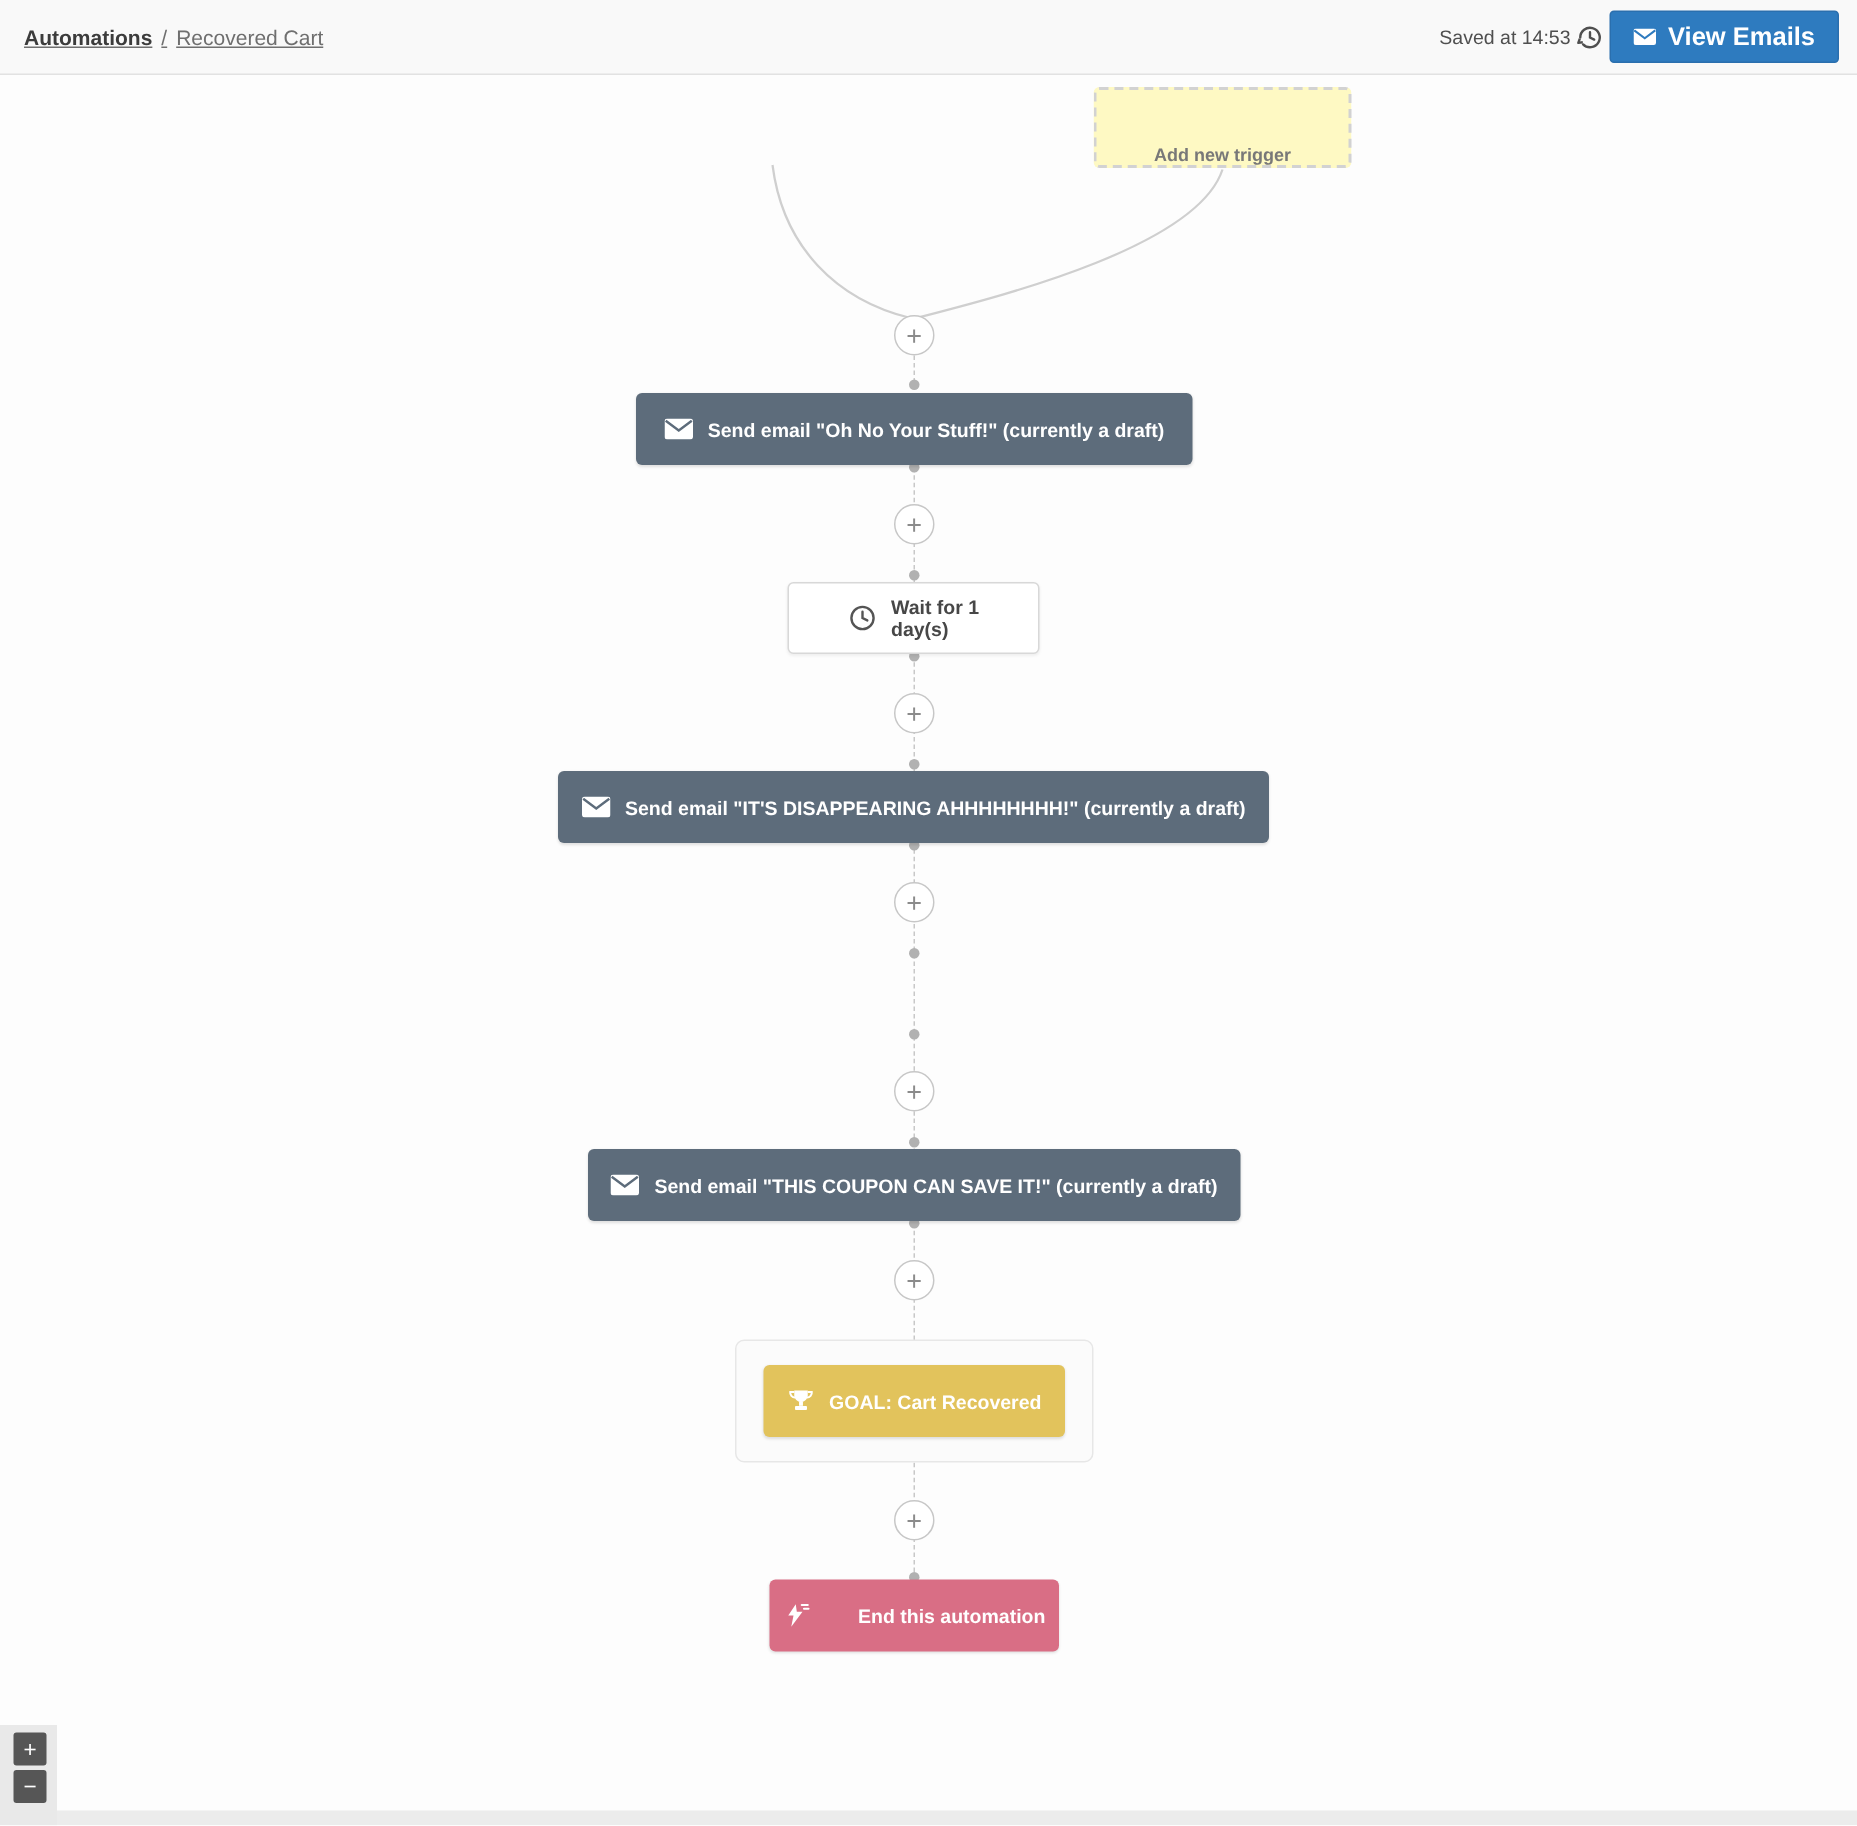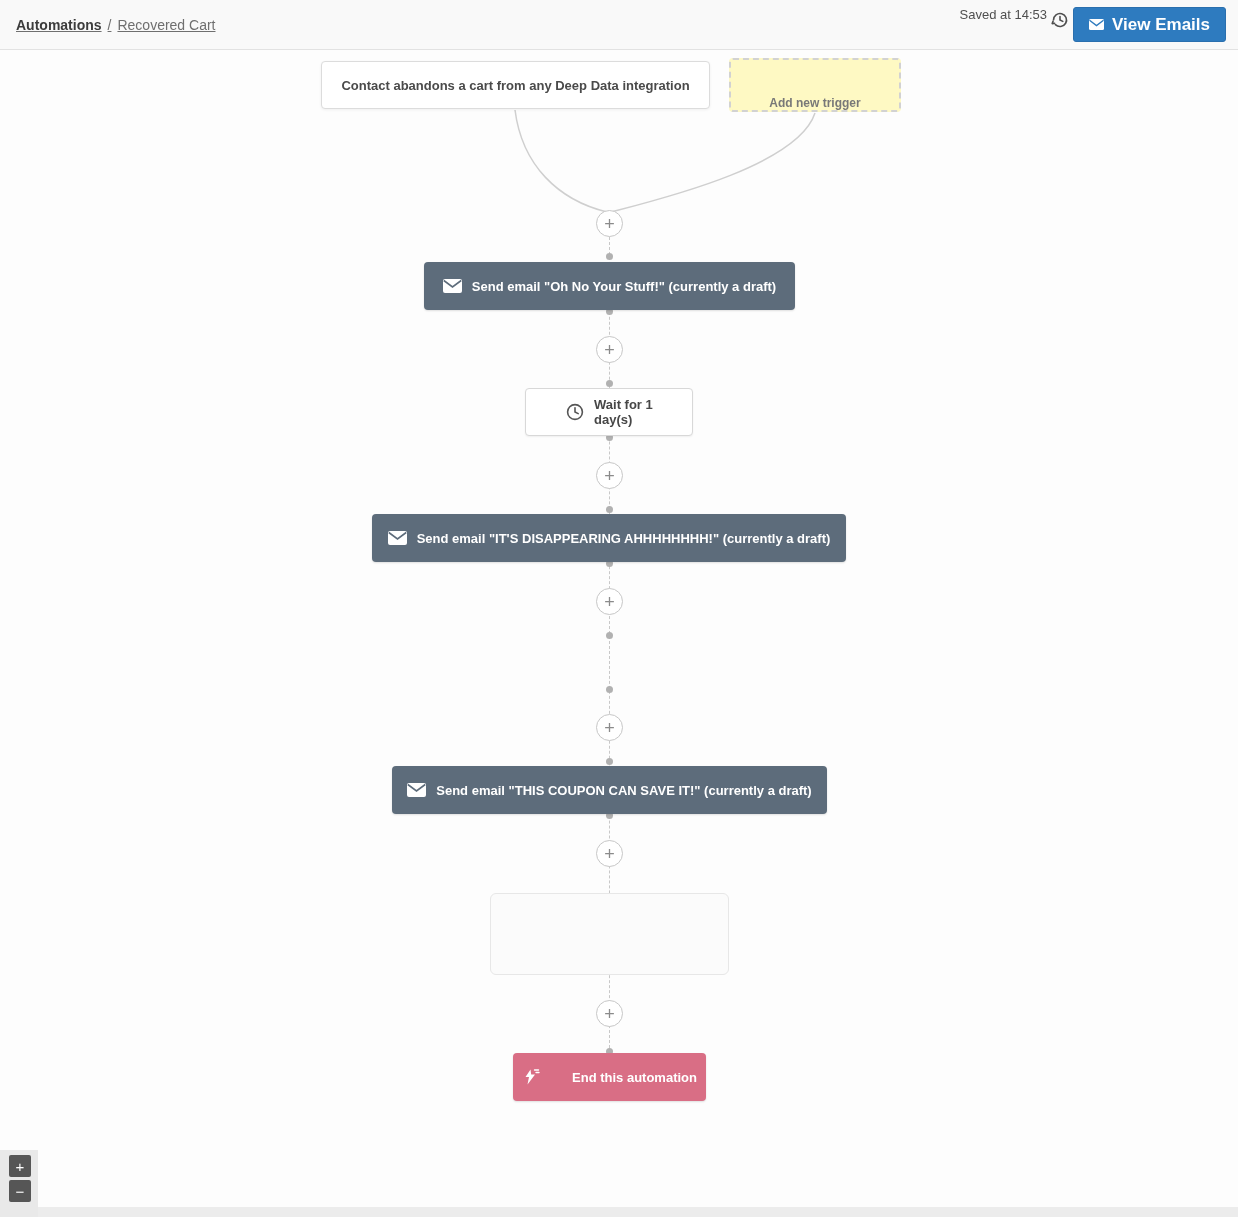--- a/index.html
+++ b/index.html
@@ -7,21 +7,21 @@
   #page { position:relative; width:1238px; height:1217px; background:#fdfdfd; overflow:hidden; }
 
   
   .header {
     position:absolute; top:0; left:0; width:100%; height:50px;
     background:#f9f9f9; border-bottom:1px solid #e2e2e2;
     display:flex; align-items:center; padding:0 10px; z-index:20;
   }
   .breadcrumb { font-size:14px; color:#6f6f6f; display:flex; gap:6px; align-items:center; padding-left:6px;text-decoration:underline; }
   .breadcrumb .crumb-section { font-weight:bold; color:#3c3c3c; }
-  .header-right { margin-left:auto; display:flex; padding-right:2px; }
+  .header-right { margin-left:auto; display:flex; align-items:center; padding-right:2px; }
   .saved-text { font-size:13px; color:#4f4f4f; }
   .history-btn { width:26px; height:26px; border:none; background:transparent; cursor:pointer; display:flex; align-items:center; justify-content:center; }
   .view-emails-btn {
     height:35px; padding:0 15px; background:#2e7bbf; border:1px solid #2a6fae; border-radius:3px;
     color:#ffffff; font-size:17px; font-weight:bold; display:flex; align-items:center; gap:8px; cursor:pointer;
   }
 
   
   .curves { position:absolute; top:0; left:0; z-index:2; pointer-events:none; }
   .vline { position:absolute; left:609px; top:237px; height:816px; width:0; border-left:1px dashed #c8c8c8; z-index:1; }
@@ -135,23 +135,20 @@
   <div class="dot" style="top:506px"></div>
   <div class="dot" style="top:560px"></div>
   <div class="dot" style="top:632px"></div>
   <div class="dot" style="top:686px"></div>
   <div class="dot" style="top:758px"></div>
   <div class="dot" style="top:812px"></div>
   <div class="dot" style="top:904px"></div>
   <div class="dot" style="top:954px"></div>
   <div class="dot" style="top:1048px"></div>
 
-  <div class="trigger">
-    <span>Contact abandons a cart from any Deep Data integration</span>
-  </div>
   <div class="add-trigger">
     <span>Add new trigger</span>
   </div>
 
   <button class="plus p1">+</button>
   <button class="plus p2">+</button>
   <button class="plus p3">+</button>
   <button class="plus p4">+</button>
   <button class="plus p5">+</button>
   <button class="plus p6">+</button>
@@ -192,20 +189,31 @@
     <span class="icon">
       <svg width="19" height="14" viewBox="0 0 19 14">
           <rect x="0" y="0" width="19" height="14" rx="2" fill="#fff"></rect>
           <path d="M0.8 1.5 L9.5 8 L18.2 1.5" fill="none" stroke="#5d6c7b" stroke-width="1.6"></path>
         </svg>
     </span>
     <span>Send email "THIS COUPON CAN SAVE IT!" (currently a draft)</span>
   </div>
 
   <div class="goal-outer"></div>
+  <div class="node goal n-goal">
+    <span class="icon">
+      <svg width="18" height="16" viewBox="0 0 18 16">
+          <path d="M4.5 1 h9 v3.2 a4.5 4.5 0 0 1 -9 0 z" fill="#fff"></path>
+          <path d="M4.5 2 H1.8 a3.2 3.2 0 0 0 3.2 3.6 M13.5 2 h2.7 a3.2 3.2 0 0 1 -3.2 3.6" stroke="#fff" stroke-width="1.3" fill="none"></path>
+          <rect x="7.7" y="8.2" width="2.6" height="3" fill="#fff"></rect>
+          <rect x="5" y="11.4" width="8" height="2.6" rx="0.6" fill="#fff"></rect>
+        </svg>
+    </span>
+    <span>GOAL: Cart Recovered</span>
+  </div>
 
   <div class="node end n-end">
     <span class="icon">
       <svg width="18" height="16" viewBox="0 0 18 16">
           <path d="M8.5 0.5 L3.5 8 H7 L5.5 15.5 L13 5.5 H9.2 Z" fill="#fff"></path>
           <path d="M12.5 1 L16.5 1" stroke="#fff" stroke-width="1.4" stroke-linecap="round"></path>
           <path d="M14 3.5 L17 3.5" stroke="#fff" stroke-width="1.4" stroke-linecap="round"></path>
         </svg>
     </span>
     <span>End this automation</span>

